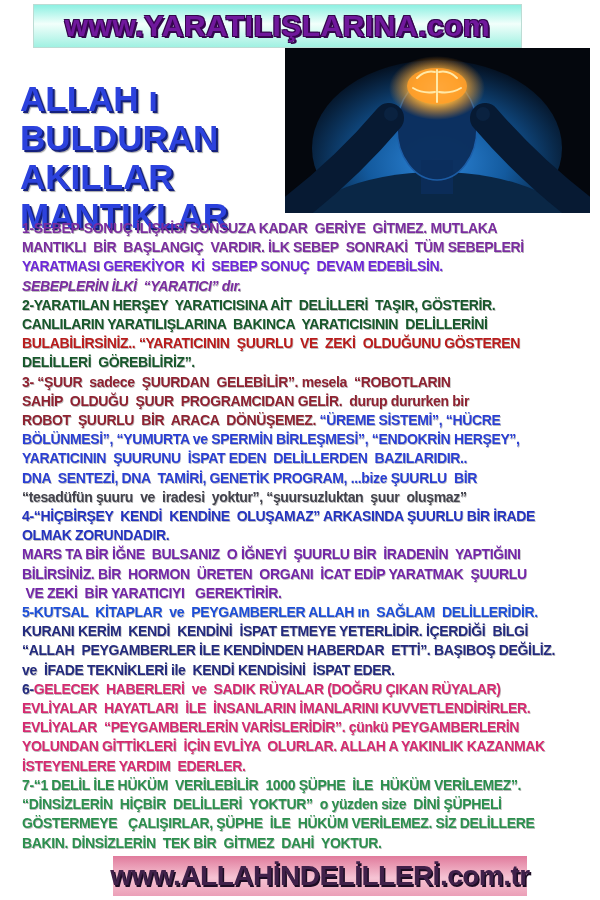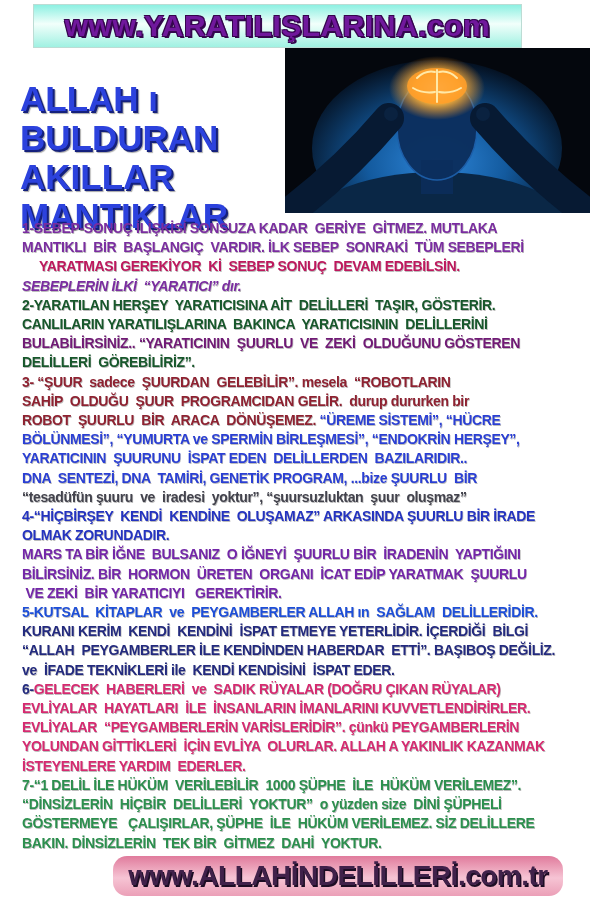--- a/index.html
+++ b/index.html
@@ -40,23 +40,23 @@
   
   .body-text { position:absolute; left:22px; top:219px; width:574px; overflow:hidden; }
   .tline {
     font-weight:bold; font-size:14px; line-height:19.2px;
     letter-spacing:-0.35px; white-space:pre;
     text-shadow:0.7px 0.8px 0 rgba(35,35,35,0.30);
   }
 
   
   .banner-bottom {
-    position:absolute; left:113px; top:856px; width:450px; height:40px;
+    position:absolute; left:113px; top:856px; width:414px; height:40px;
     background:linear-gradient(180deg,#e07b9c 0%,#f6c4d4 55%,#eb9fb7 100%);
-    display:flex; align-items:center; justify-content:center;border-radius:14px;
+    display:flex; align-items:center; justify-content:center;
   }
   .banner-bottom .txt {
     font-size:28px; font-weight:bold; letter-spacing:-0.5px;
     text-shadow:1.5px 1.5px 0 #1c0d24; white-space:nowrap;
   }
 </style>
 </head>
 <body>
 
 <div class="page">
@@ -104,25 +104,25 @@
       <circle cx="106" cy="66" r="7" fill="#0a2240"></circle>
 
       <path d="M315,175 Q250,128 200,70" stroke="#071a33" stroke-width="30" fill="none" stroke-linecap="round"></path>
       <circle cx="198" cy="66" r="7" fill="#0a2240"></circle>
     </svg>
   </div>
 
   <div class="body-text">
       <div class="tline"><span style="color: rgb(122, 45, 160);">1-SEBEP-SONUÇ İLİŞKİSİ SONSUZA KADAR  GERİYE  GİTMEZ. MUTLAKA</span></div>
       <div class="tline"><span style="color: rgb(122, 45, 160);">MANTIKLI  BİR  BAŞLANGIÇ  VARDIR. İLK SEBEP  SONRAKİ  TÜM SEBEPLERİ</span></div>
-      <div class="tline"><span style="color: #be185d; margin-left: 17px;">YARATMASI GEREKİYOR  Kİ  SEBEP SONUÇ  DEVAM EDEBİLSİN.</span></div>
+      <div class="tline"><span style="color: #6d28d9;">YARATMASI GEREKİYOR  Kİ  SEBEP SONUÇ  DEVAM EDEBİLSİN.</span></div>
       <div class="tline"><span style="color: rgb(122, 45, 160); font-style: italic;">SEBEPLERİN İLKİ  “YARATICI” dır.</span></div>
       <div class="tline"><span style="color: rgb(23, 87, 43);">2-YARATILAN HERŞEY  YARATICISINA AİT  DELİLLERİ  TAŞIR, GÖSTERİR.</span></div>
       <div class="tline"><span style="color: rgb(23, 87, 43);">CANLILARIN YARATILIŞLARINA  BAKINCA  YARATICISININ  DELİLLERİNİ</span></div>
-      <div class="tline"><span style="color: #701a75;">BULABİLİRSİNİZ.. “YARATICININ  ŞUURLU  VE  ZEKİ  OLDUĞUNU GÖSTEREN</span></div>
+      <div class="tline"><span style="color: #b91c1c;">BULABİLİRSİNİZ.. “YARATICININ  ŞUURLU  VE  ZEKİ  OLDUĞUNU GÖSTEREN</span></div>
       <div class="tline"><span style="color: rgb(23, 87, 43);">DELİLLERİ  GÖREBİLİRİZ”.</span></div>
       <div class="tline"><span style="color: rgb(142, 34, 49);">3- “ŞUUR  sadece  ŞUURDAN  GELEBİLİR”. mesela  “ROBOTLARIN</span></div>
       <div class="tline"><span style="color: rgb(142, 34, 49);">SAHİP  OLDUĞU  ŞUUR  PROGRAMCIDAN GELİR.  durup dururken bir</span></div>
       <div class="tline"><span style="color: rgb(142, 34, 49);">ROBOT  ŞUURLU  BİR  ARACA  DÖNÜŞEMEZ. </span><span style="color: rgb(42, 63, 212);">“ÜREME SİSTEMİ”, “HÜCRE</span></div>
       <div class="tline"><span style="color: rgb(42, 63, 212);">BÖLÜNMESİ”, “YUMURTA ve SPERMİN BİRLEŞMESİ”, “ENDOKRİN HERŞEY”,</span></div>
       <div class="tline"><span style="color: rgb(42, 63, 212);">YARATICININ  ŞUURUNU  İSPAT EDEN  DELİLLERDEN  BAZILARIDIR..</span></div>
       <div class="tline"><span style="color: rgb(42, 63, 212);">DNA  SENTEZİ, DNA  TAMİRİ, GENETİK PROGRAM, ...bize ŞUURLU  BİR</span></div>
       <div class="tline"><span style="color: rgb(67, 67, 77);">“tesadüfün şuuru  ve  iradesi  yoktur”, “şuursuzluktan  şuur  oluşmaz”</span></div>
       <div class="tline"><span style="color: rgb(36, 51, 192);">4-“HİÇBİRŞEY  KENDİ  KENDİNE  OLUŞAMAZ” ARKASINDA ŞUURLU BİR İRADE</span></div>
       <div class="tline"><span style="color: rgb(36, 51, 192);">OLMAK ZORUNDADIR.</span></div>

